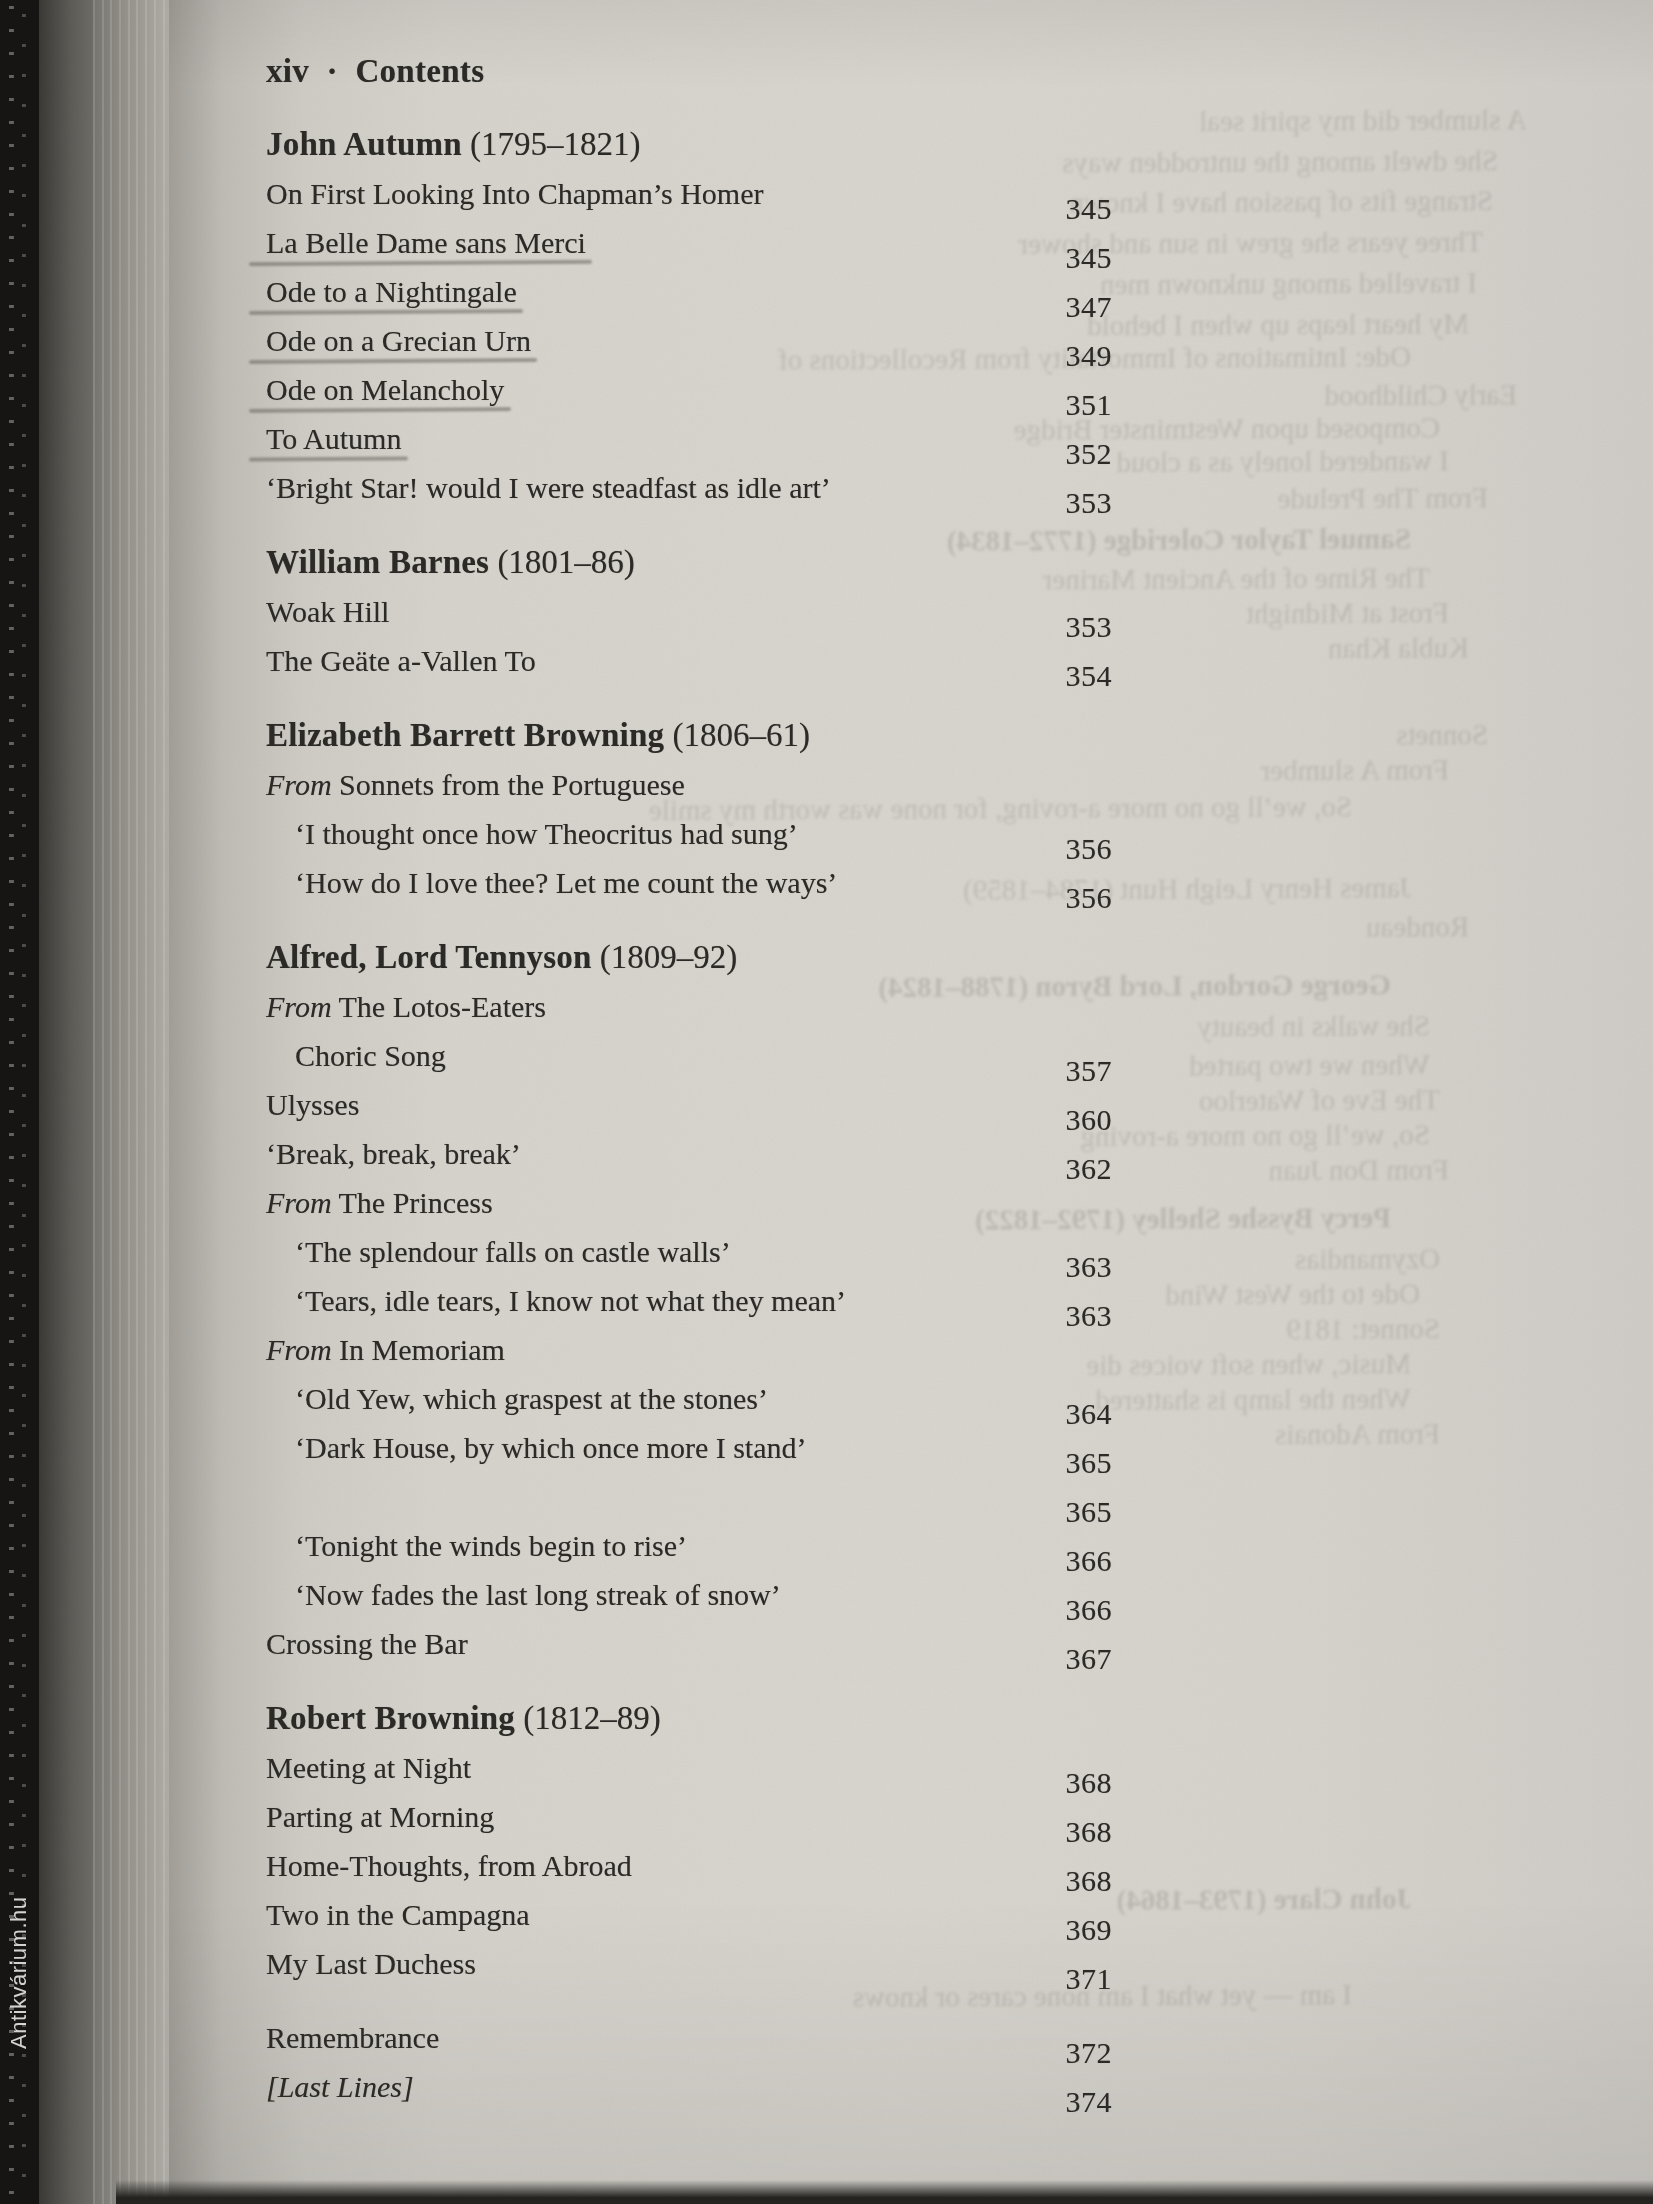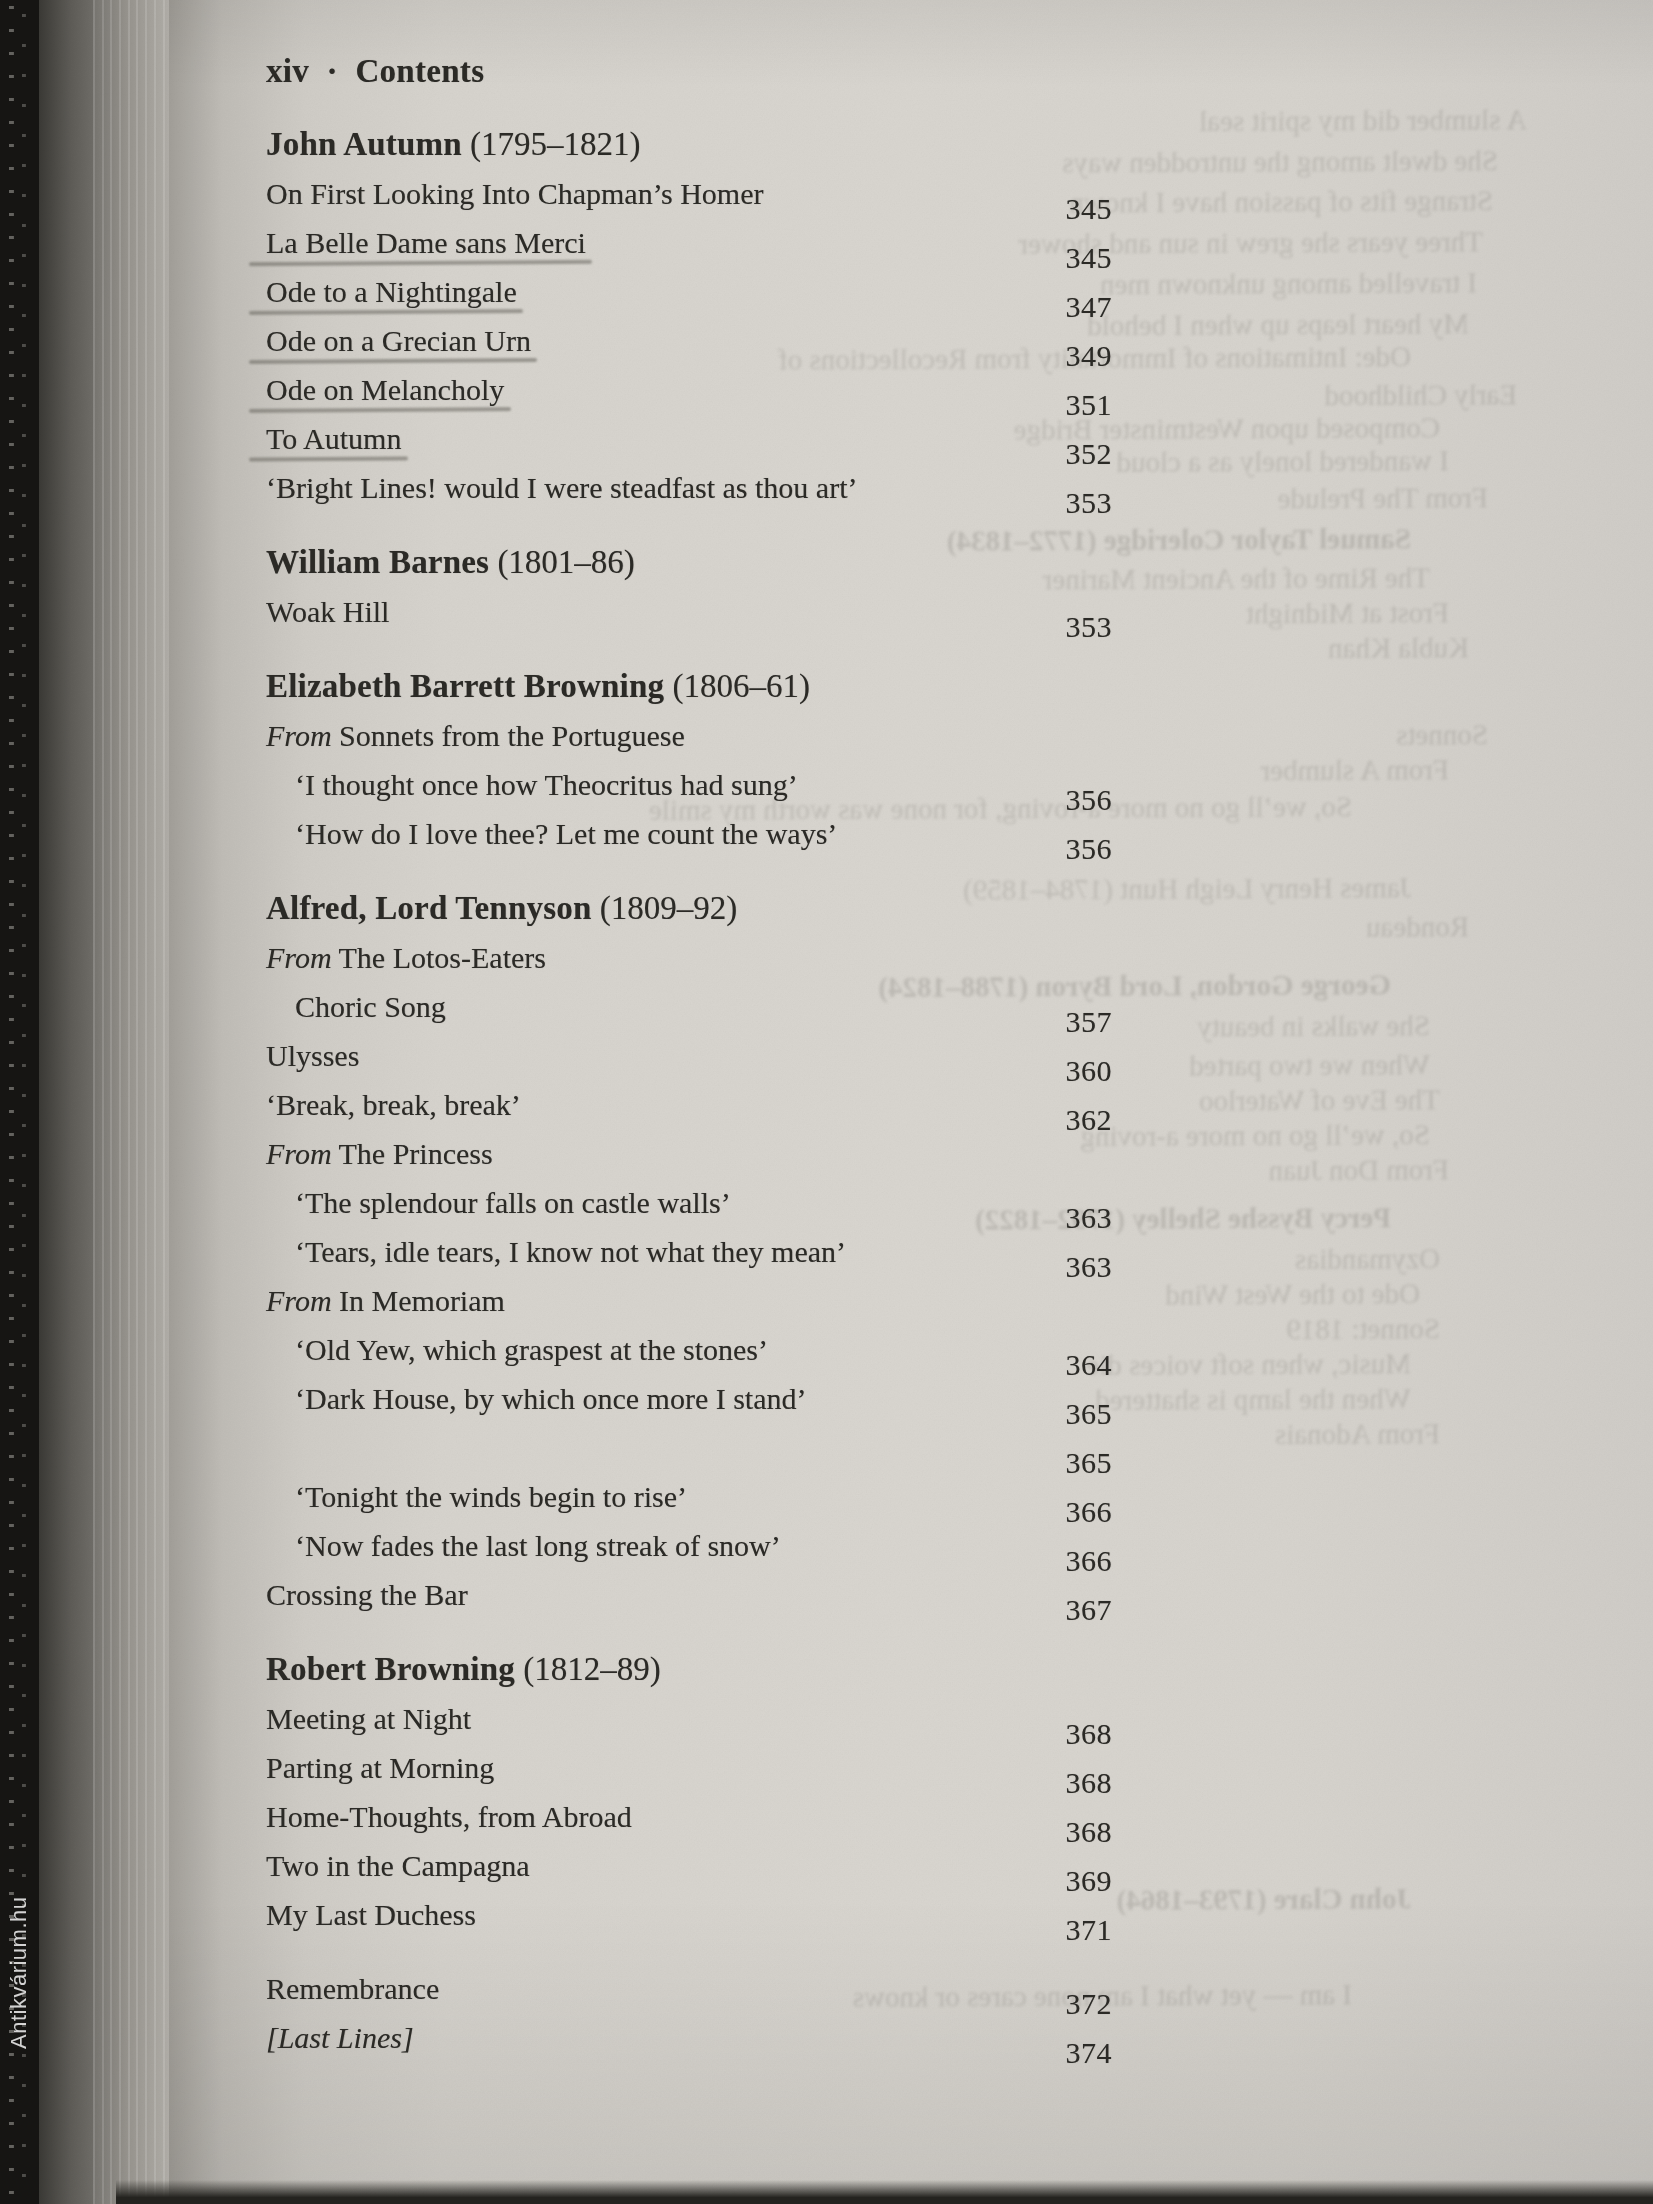--- a/index.html
+++ b/index.html
@@ -169,29 +169,33 @@
           </div>
           <div class="entry">
             <span class="t mark">Ode on Melancholy</span>
             <span class="pg">351</span>
           </div>
           <div class="entry">
             <span class="t mark">To Autumn</span>
             <span class="pg">352</span>
           </div>
           <div class="entry">
-            <span class="t">‘Bright Lines! would I were steadfast as thou art’</span>
+            <span class="t">‘Bright Star! would I were steadfast as idle art’</span>
             <span class="pg">353</span>
           </div>
         </div>
         <div class="section">
           <div class="author-heading"><span class="author-name">William Barnes</span><span class="author-dates"> (1801–86)</span></div>
           <div class="entry">
             <span class="t">Woak Hill</span>
             <span class="pg">353</span>
+          </div>
+          <div class="entry">
+            <span class="t">The Geäte a-Vallen To</span>
+            <span class="pg">354</span>
           </div>
         </div>
         <div class="section">
           <div class="author-heading"><span class="author-name">Elizabeth Barrett Browning</span><span class="author-dates"> (1806–61)</span></div>
           <div class="entry">
             <span class="t"><span class="from">From</span> Sonnets from the Portuguese</span>
             <span class="pg"></span>
           </div>
           <div class="entry ind">
             <span class="t">‘I thought once how Theocritus had sung’</span>

